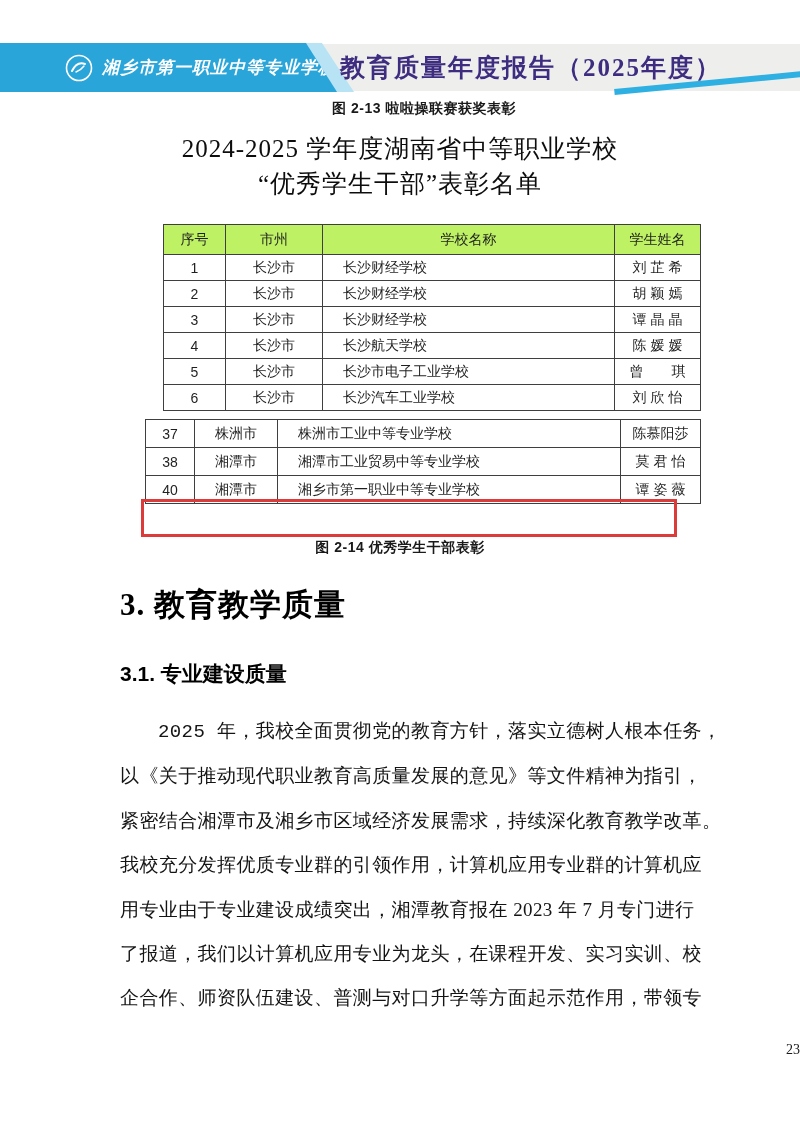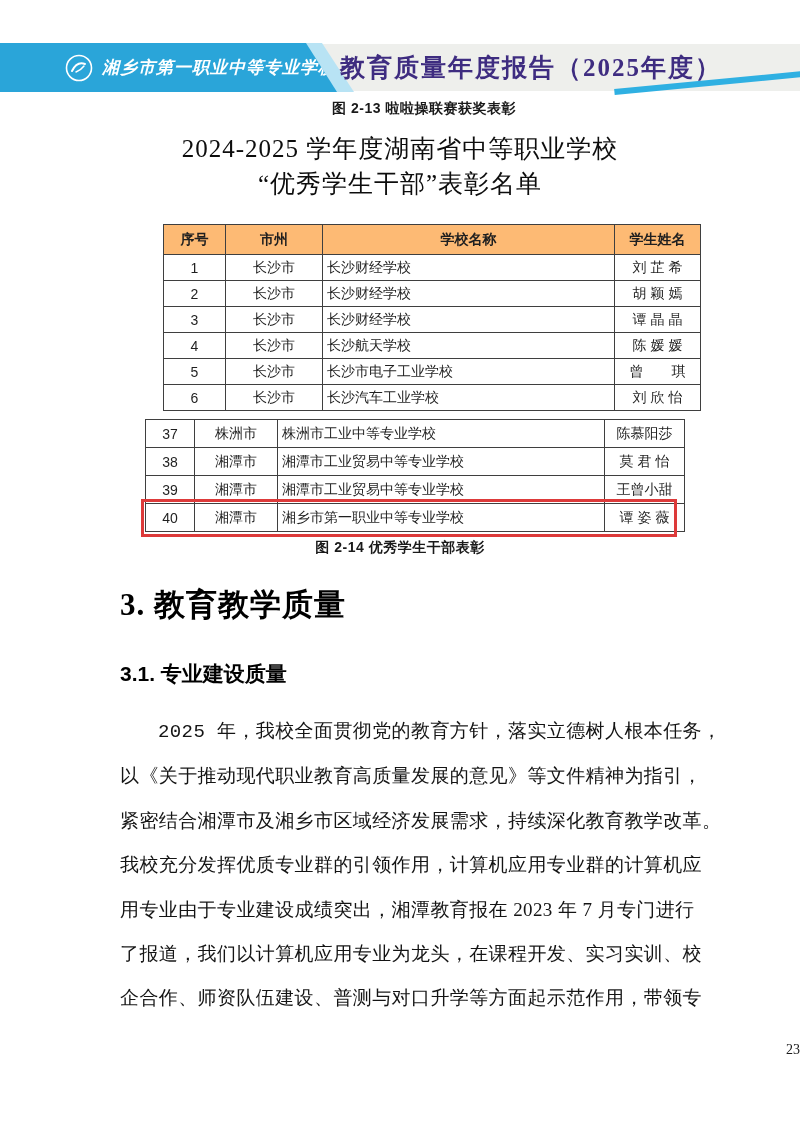--- a/index.html
+++ b/index.html
@@ -60,24 +60,24 @@
 
   
   .tbl-wrap { position:absolute; }
   .tbl-wrap.first  { top:224px; left:163px; }
   .tbl-wrap.second { top:419px; left:145px; }
   table.award { border-collapse:collapse; table-layout:fixed; background:#fff; }
   table.award th, table.award td {
     border:1px solid #3f3f3f; font-size:14px; color:#1f1f1f;
     text-align:center; padding:0 2px; overflow:hidden; white-space:nowrap;
   }
-  table.award th { font-weight:bold; height:29px; background:#fdba74;text-align:center; }
+  table.award th { font-weight:normal; height:29px; background:#bef264;text-align:center; }
   .tbl-wrap.first  td { height:25px; }
   .tbl-wrap.second td { height:27px; }
-  table.award td.school { text-align:left; padding-left:4px; }
+  table.award td.school { text-align:left; padding-left:20px; }
   .col-no1 { width:57px; }  .col-city1 { width:92px; }  .col-school1 { width:287px; } .col-name1 { width:81px; }
   .col-no2 { width:44px; }  .col-city2 { width:78px; }  .col-school2 { width:320px; } .col-name2 { width:75px; }
   .red-box {
     position:absolute; left:-4px; top:80px; width:530px; height:32px;
     border:3px solid #dd3a3a; pointer-events:none;
   }
 
   
   .h-main {
     position:absolute; top:584px; left:120px;
@@ -190,26 +190,20 @@
         <td class="col-school2 school">株洲市工业中等专业学校</td>
         <td class="col-name2">陈慕阳莎</td>
       </tr>
       <tr>
         <td>38</td>
         <td>湘潭市</td>
         <td class="school">湘潭市工业贸易中等专业学校</td>
         <td>莫 君 怡</td>
       </tr>
       <tr>
-        <td>39</td>
-        <td>湘潭市</td>
-        <td class="school">湘潭市工业贸易中等专业学校</td>
-        <td>王曾小甜</td>
-      </tr>
-      <tr>
         <td>40</td>
         <td>湘潭市</td>
         <td class="school">湘乡市第一职业中等专业学校</td>
         <td>谭 姿 薇</td>
       </tr>
     </tbody>
       </table>
     <div class="red-box"></div>
   </div>
 

